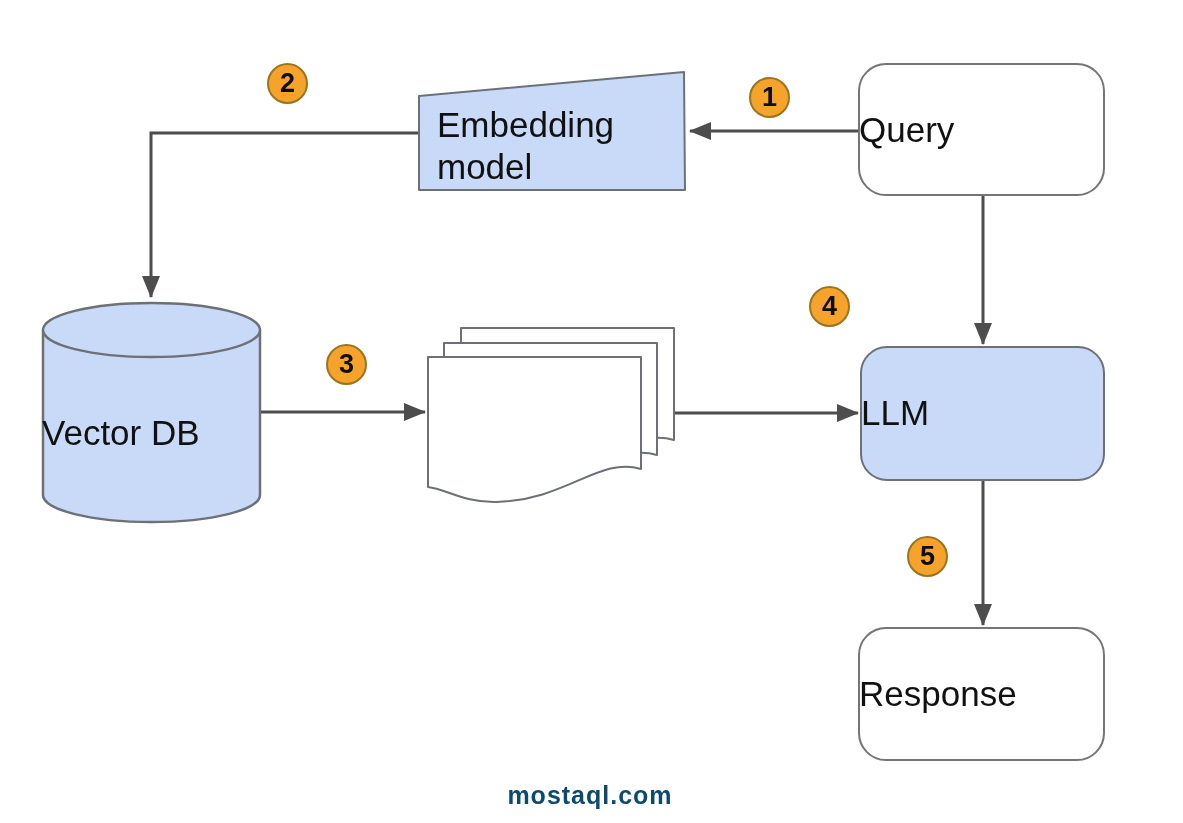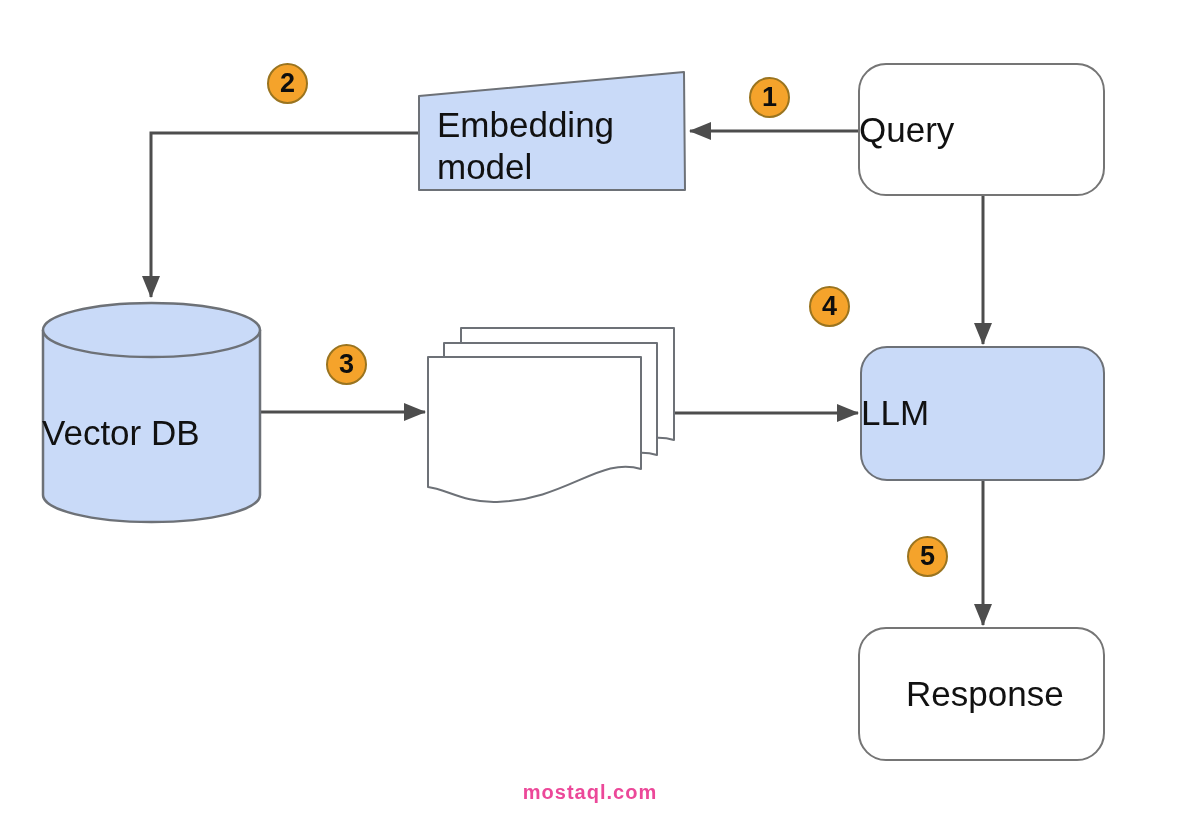--- a/index.html
+++ b/index.html
@@ -48,24 +48,24 @@
     font-weight: bold;
     color: #d9d9d9;
     line-height: 1.1;
   }
   .watermark-domain {
     position: absolute;
     left: 450px;
     top: 781px;
     width: 280px;
     text-align: center;
-    font-size: 20px;
+    font-size: 25px;
     font-weight: bold;
     letter-spacing: 1px;
-    color: #ec4899;
+    color: #0c4a6e;
   }
 </style>
 </head>
 <body>
 
 <div id="canvas">
 
   <svg id="shape-layer" viewBox="0 0 1183 823" xmlns="http://www.w3.org/2000/svg">
     <defs>
       <marker id="arrowhead" markerUnits="userSpaceOnUse" markerWidth="22" markerHeight="18" refX="21" refY="9" orient="auto">
@@ -93,21 +93,21 @@
 
     <rect x="861" y="347" width="243" height="133" rx="26" ry="26" stroke="#6d7177" stroke-width="2" fill="#c9daf8"></rect>
 
     <rect x="859" y="628" width="245" height="132" rx="27" ry="27" stroke="#757575" stroke-width="2" fill="#ffffff"></rect>
   </svg>
 
   <div class="node-label" style="left:437px; top:104px; width:228px;">Embedding model</div>
   <div class="node-label" style="left:859px; top:109px; width:236px;">Query</div>
   <div class="node-label" style="left:42px; top:412px; width:208px;">Vector DB</div>
   <div class="node-label" style="left:861px; top:392px; width:243px;">LLM</div>
-  <div class="node-label" style="left:859px; top:673px; width:285px;padding-left:47px;">Response</div>
+  <div class="node-label" style="left:859px; top:673px; width:285px;">Response</div>
 
   <div class="badge" style="left: 749px; top: 77px; background-color: rgb(245, 163, 43);">1</div>
   <div class="badge" style="left: 267px; top: 63px; background-color: rgb(245, 163, 43);">2</div>
   <div class="badge" style="left: 326px; top: 344px; background-color: rgb(245, 163, 43);">3</div>
   <div class="badge" style="left: 809px; top: 286px; background-color: rgb(245, 163, 43);">4</div>
   <div class="badge" style="left: 907px; top: 536px; background-color: rgb(245, 163, 43);">5</div>
 
   <div class="watermark-domain">mostaql.com</div>
 
 </div>

